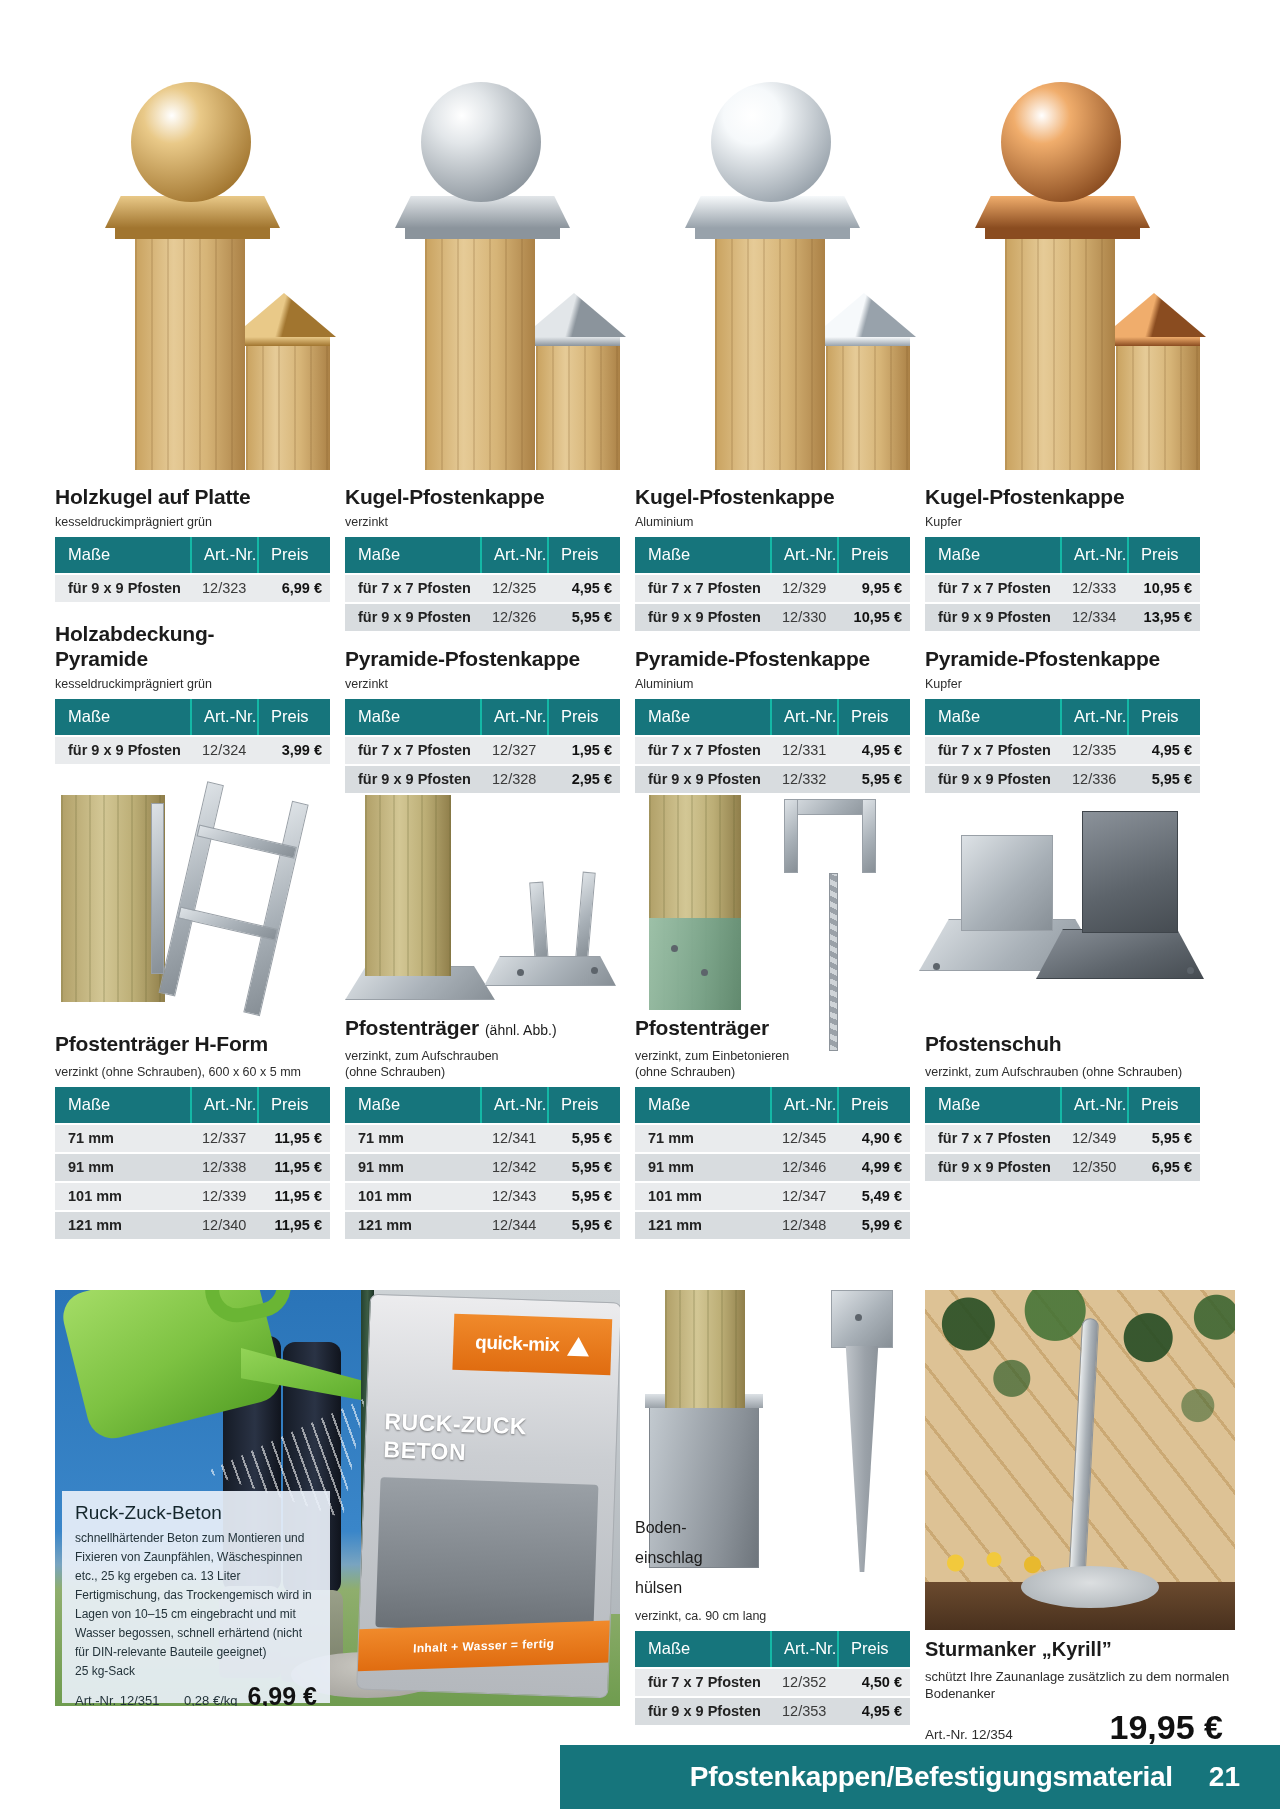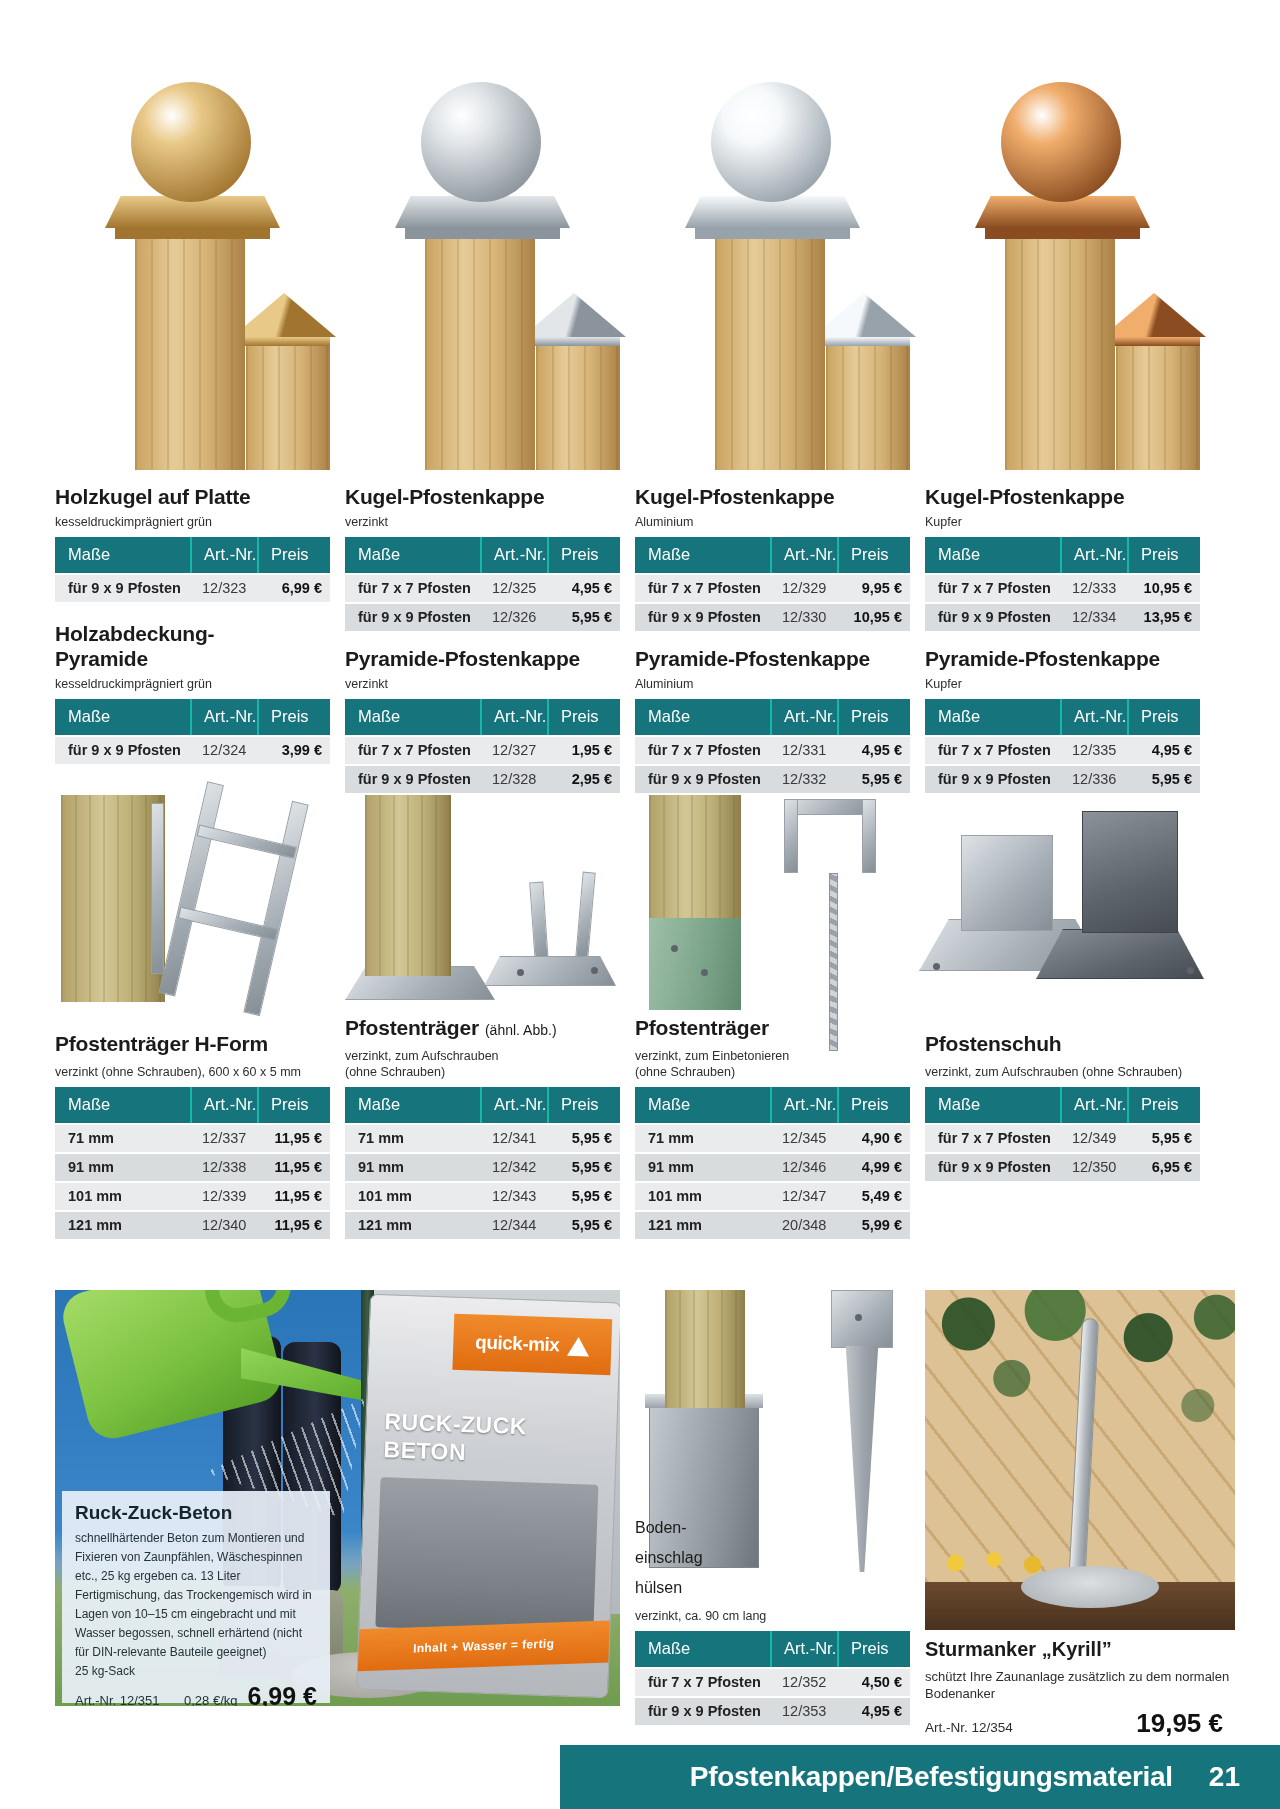--- a/index.html
+++ b/index.html
@@ -89,21 +89,21 @@
 .pole{position:absolute;left:306px;top:0;width:13px;height:392px;background:linear-gradient(90deg,#24412f,#3c5c44 50%,#1d3326)}
 .mound{position:absolute;left:236px;top:362px;width:152px;height:46px;background:radial-gradient(ellipse at 50% 30%,#c9c7c1,#9e9c96);border-radius:50%}
 .bag{position:absolute;left:308px;top:8px;width:252px;height:396px;transform:rotate(2deg);background:linear-gradient(180deg,#ececee,#cbced2 40%,#b4b8bd);border-radius:8px;border:1px solid #a9adb2}
 .bagband{position:absolute;right:8px;top:16px;width:158px;height:56px;background:linear-gradient(180deg,#f08a2b,#e06c10);display:flex;align-items:center;justify-content:center;gap:8px}
 .bagbrand{color:#fff;font-weight:bold;font-size:19px;letter-spacing:-.5px}
 .baglogo{width:0;height:0;border-left:11px solid transparent;border-right:11px solid transparent;border-bottom:19px solid #fff}
 .bagtitle{position:absolute;left:18px;top:112px;color:#fff;font-weight:bold;font-size:23px;line-height:28px;letter-spacing:.5px;text-shadow:0 1px 2px rgba(0,0,0,.45);white-space:pre-line}
 .bagpic{position:absolute;left:16px;top:182px;right:16px;height:150px;background:linear-gradient(180deg,#9aa0a6,#7b8187 70%,#6a7076);border-radius:4px}
 .bagnote{position:absolute;left:0;right:0;bottom:26px;height:42px;background:linear-gradient(180deg,#f08a2b,#e06c10);transform:skewY(-4deg);display:flex;align-items:center;justify-content:center;color:#fff;font-size:12px;font-weight:bold;letter-spacing:.4px}
 .beton-panel{position:absolute;left:7px;bottom:3px;width:268px;height:212px;background:rgba(233,240,249,.92);padding:11px 13px 9px 13px}
-.bp-title{font-size:19px;font-weight:bold;color:#14262c}
+.bp-title{font-size:19px;font-weight:normal;color:#14262c}
 .bp-desc{font-size:12px;line-height:19px;color:#23333a;margin-top:5px}
 .bp-pack{font-size:12px;line-height:18px;color:#23333a}
 .bp-row{display:flex;align-items:baseline;margin-top:2px}
 .bp-art{font-size:13px;color:#23333a}
 .bp-unit{font-size:13px;color:#23333a;margin-left:auto}
 .bp-price{font-size:25px;font-weight:bold;color:#111;margin-left:10px}
 
 
 .s3ph{left:635px;top:1290px;width:285px;height:285px}
 .s3slv{position:absolute;left:14px;top:112px;width:110px;height:166px;background:linear-gradient(100deg,#c3cad0,#8a9198 70%,#6e757c);border:1px solid #7d848b}
@@ -118,21 +118,21 @@
 .ivy{position:absolute;inset:0;background-image:radial-gradient(circle at 14% 10%,rgba(40,78,36,.9) 0 26px,rgba(0,0,0,0) 27px),radial-gradient(circle at 42% 6%,rgba(62,112,50,.85) 0 30px,rgba(0,0,0,0) 31px),radial-gradient(circle at 72% 14%,rgba(38,76,36,.9) 0 24px,rgba(0,0,0,0) 25px),radial-gradient(circle at 94% 8%,rgba(52,96,44,.85) 0 22px,rgba(0,0,0,0) 23px),radial-gradient(circle at 28% 26%,rgba(52,96,44,.7) 0 18px,rgba(0,0,0,0) 19px),radial-gradient(circle at 88% 34%,rgba(52,96,44,.55) 0 16px,rgba(0,0,0,0) 17px)}
 .soil{position:absolute;left:0;right:0;bottom:0;height:48px;background:linear-gradient(180deg,#6b4a2e,#49311e)}
 .rodb{position:absolute;left:150px;top:28px;width:17px;height:272px;background:linear-gradient(90deg,#e9eced,#aab1b7 60%,#8d949b);border-radius:9px;transform:rotate(3deg);border:1px solid #8d949b}
 .rodbase{position:absolute;left:96px;bottom:22px;width:138px;height:42px;background:radial-gradient(ellipse at 50% 40%,#dcdfe1,#a5acb1);border-radius:50%}
 .flw{position:absolute;left:14px;bottom:50px;width:110px;height:34px;background-image:radial-gradient(circle at 15% 50%,#f2c93c 0 8px,rgba(0,0,0,0) 9px),radial-gradient(circle at 50% 40%,#f2c93c 0 7px,rgba(0,0,0,0) 8px),radial-gradient(circle at 85% 55%,#e8b92e 0 8px,rgba(0,0,0,0) 9px)}
 .s4blk{left:925px;top:1638px;width:310px}
 .s4ttl{font-size:20px;font-weight:bold}
 .s4sub{font-size:13px;line-height:17px;color:#2e2e2e;margin-top:7px}
 .s4row{display:flex;align-items:baseline;margin-top:6px}
 .s4art{font-size:13.5px;color:#2e2e2e}
-.s4price{font-size:26px;font-weight:bold;margin-left:auto;margin-right:12px;color:#111}
+.s4price{font-size:34px;font-weight:bold;margin-left:auto;margin-right:12px;color:#111}
 
 
 .pagefooter{position:absolute;left:560px;right:0;top:1745px;height:64px;background:#16757C;display:flex;align-items:center;justify-content:flex-end;gap:36px;padding-right:40px}
 .pf-title{color:#fff;font-size:28px;font-weight:bold;letter-spacing:-.3px}
 .pf-num{color:#fff;font-size:28px;font-weight:bold}
 </style>
 </head>
 <body>
 
 <div class="abs colw photoA c1 th-wood">
@@ -476,21 +476,21 @@
       <div class="td art">12/346</div>
       <div class="td price">4,99 €</div>
     </div>
     <div class="tr mm row-a">
       <div class="td size">101 mm</div>
       <div class="td art">12/347</div>
       <div class="td price">5,49 €</div>
     </div>
     <div class="tr mm row-b">
       <div class="td size">121 mm</div>
-      <div class="td art">20/348</div>
+      <div class="td art">12/348</div>
       <div class="td price">5,99 €</div>
     </div>
   </div>
 </div>
 <div class="abs colw blockD c4">
   <div class="bhead hD">
     <div class="ttl"><span>Pfostenschuh</span><span class="sfx"></span></div>
     <div class="sub">verzinkt, zum Aufschrauben (ohne Schrauben)</div>
   </div>
   <div class="tbl">

